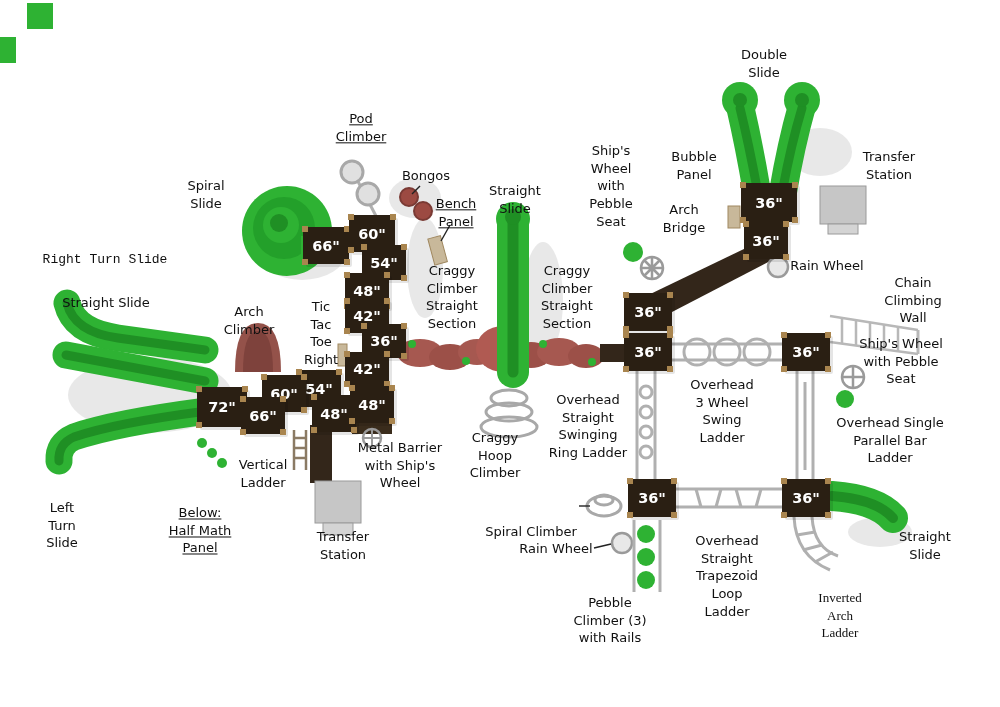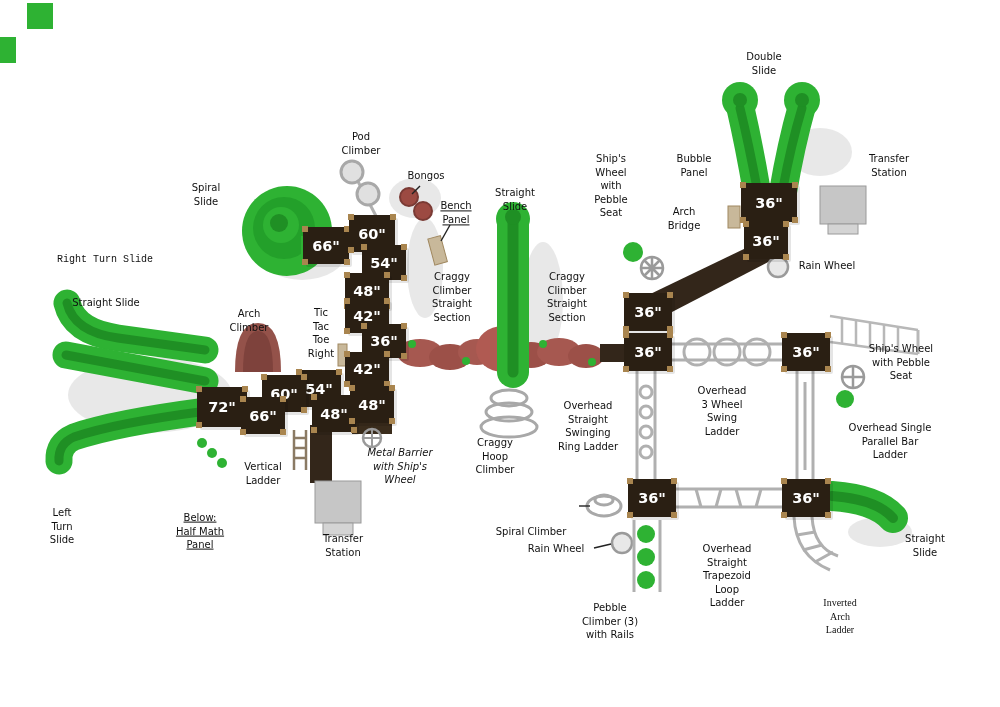--- a/index.html
+++ b/index.html
@@ -9,21 +9,21 @@
   .platforms-layer,.labels-layer{position:absolute;left:0;top:0;width:100%;height:100%;pointer-events:none;}
   .platforms-layer{z-index:2;}
   .labels-layer{z-index:3;}
   .platform{position:absolute;background:#2a1f13;border-radius:2px;box-shadow:3px 3px 0 rgba(0,0,0,0.10);}
   .platform .size{position:absolute;left:50%;top:50%;transform:translate(-50%,-50%);
                   color:#ffffff;font-weight:bold;font-size:14.5px;white-space:nowrap;}
   .post{position:absolute;width:6px;height:6px;background:#a9854f;}
   .post.lt{left:-1px;top:-1px}.post.rt{right:-1px;top:-1px}
   .post.lb{left:-1px;bottom:-1px}.post.rb{right:-1px;bottom:-1px}
   .label{position:absolute;transform:translate(-50%,-50%);text-align:center;white-space:pre-line;
-         font-size:10px;line-height:1.36;color:#101010;}
+         font-size:13px;line-height:1.36;color:#101010;}
 </style>
 </head>
 <body>
 
 <div class="canvas">
 
   <svg class="svg-layer" width="1000" height="707" viewBox="0 0 1000 707">
 
     <g fill="#d2d2d2" opacity="0.5">
       <ellipse cx="820" cy="152" rx="32" ry="24"></ellipse>
@@ -361,21 +361,21 @@
         <span class="post lt"></span>
         <span class="post rt"></span>
         <span class="post lb"></span>
         <span class="post rb"></span>
         <span class="size">36"</span>
       </div>
     </div>
   <div class="labels-layer">
       <div class="label" style="left: 764px; top: 64px;">Double
 Slide</div>
-      <div class="label" style="left: 361px; top: 144px;">Pod
+      <div class="label" style="left: 361px; top: 128px; text-decoration: underline;">Pod
 Climber</div>
       <div class="label" style="left: 611px; top: 186px;">Ship's
 Wheel
 with
 Pebble
 Seat</div>
       <div class="label" style="left: 694px; top: 166px;">Bubble
 Panel</div>
       <div class="label" style="left: 889px; top: 166px;">Transfer
 Station</div>
@@ -391,20 +391,22 @@
       <div class="label" style="left: 105px; top: 260px; font-family: Liberation Mono, monospace;">Right Turn Slide</div>
       <div class="label" style="left: 827px; top: 266px;">Rain Wheel</div>
       <div class="label" style="left: 452px; top: 297px;">Craggy
 Climber
 Straight
 Section</div>
       <div class="label" style="left: 567px; top: 297px;">Craggy
 Climber
 Straight
 Section</div>
+      <div class="label" style="left: 913px; top: 301px;">Chain
+Climbing Wall</div>
       <div class="label" style="left: 106px; top: 303px;">Straight Slide</div>
       <div class="label" style="left: 249px; top: 321px;">Arch
 Climber</div>
       <div class="label" style="left: 321px; top: 333px;">Tic
 Tac
 Toe
 Right</div>
       <div class="label" style="left: 901px; top: 362px;">Ship's Wheel
 with Pebble
 Seat</div>
@@ -417,21 +419,21 @@
 Swinging
 Ring Ladder</div>
       <div class="label" style="left: 890px; top: 441px;">Overhead Single
 Parallel Bar
 Ladder</div>
       <div class="label" style="left: 495px; top: 456px;">Craggy
 Hoop
 Climber</div>
       <div class="label" style="left: 263px; top: 474px;">Vertical
 Ladder</div>
-      <div class="label" style="left: 400px; top: 466px; font-style: italic;">Metal Barrier
+      <div class="label" style="left: 400px; top: 466px;">Metal Barrier
 with Ship's
 Wheel</div>
       <div class="label" style="left: 531px; top: 532px;">Spiral Climber</div>
       <div class="label" style="left: 200px; top: 531px; text-decoration: underline;">Below:
 Half Math
 Panel</div>
       <div class="label" style="left: 556px; top: 549px;">Rain Wheel</div>
       <div class="label" style="left: 343px; top: 546px;">Transfer
 Station</div>
       <div class="label" style="left: 62px; top: 526px;">Left

